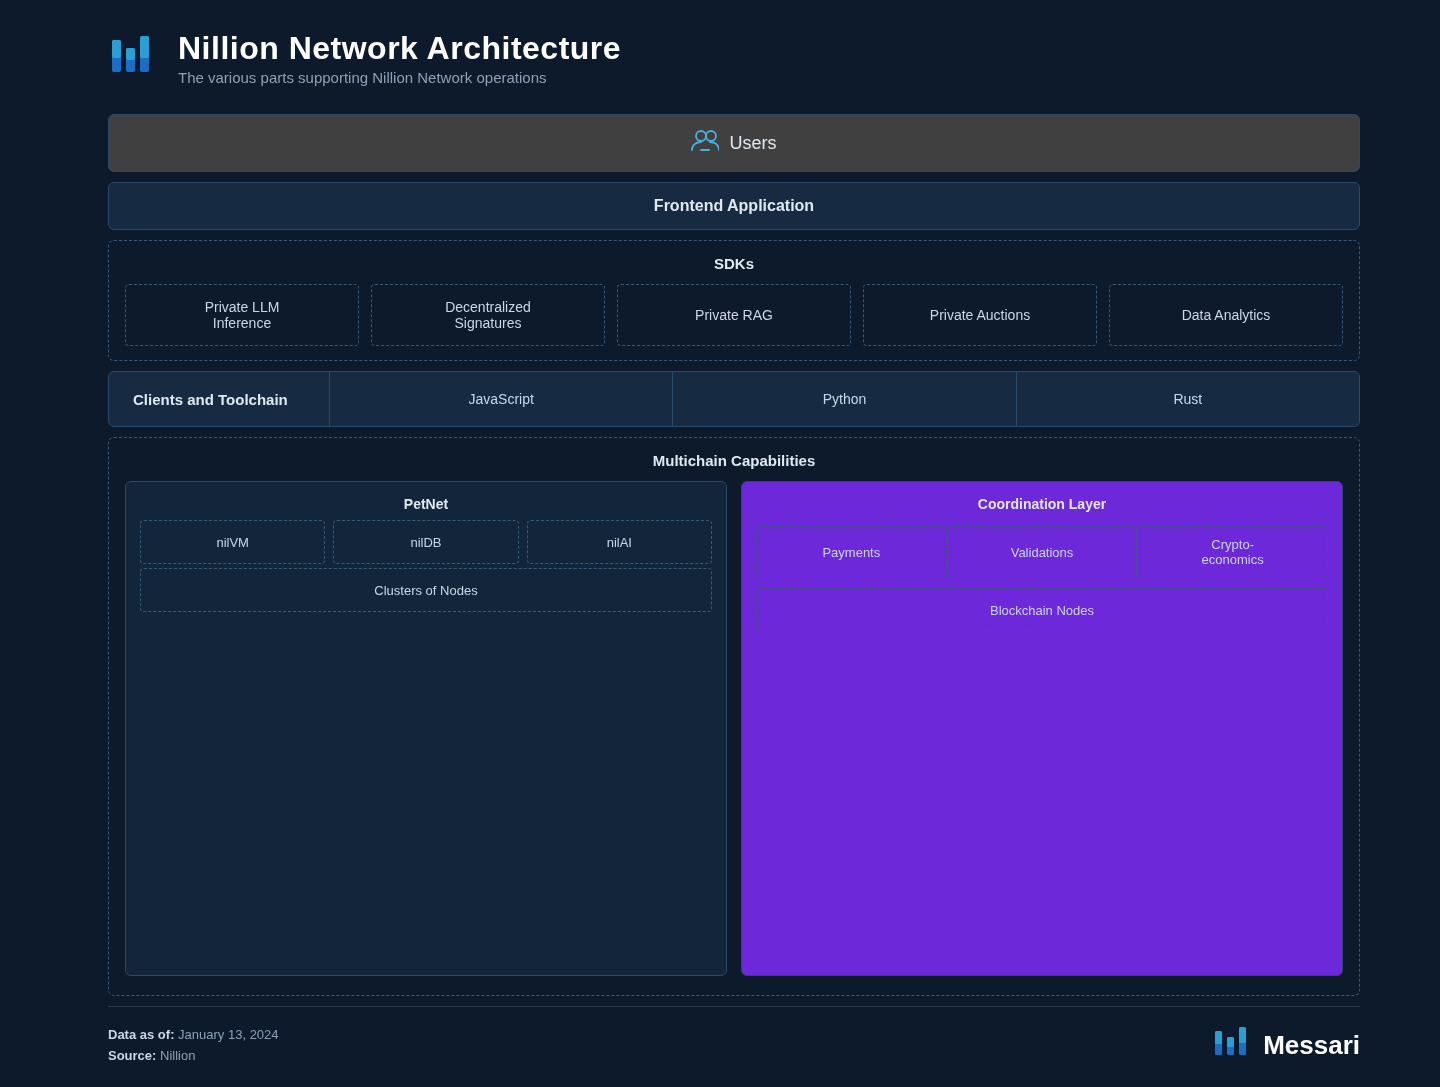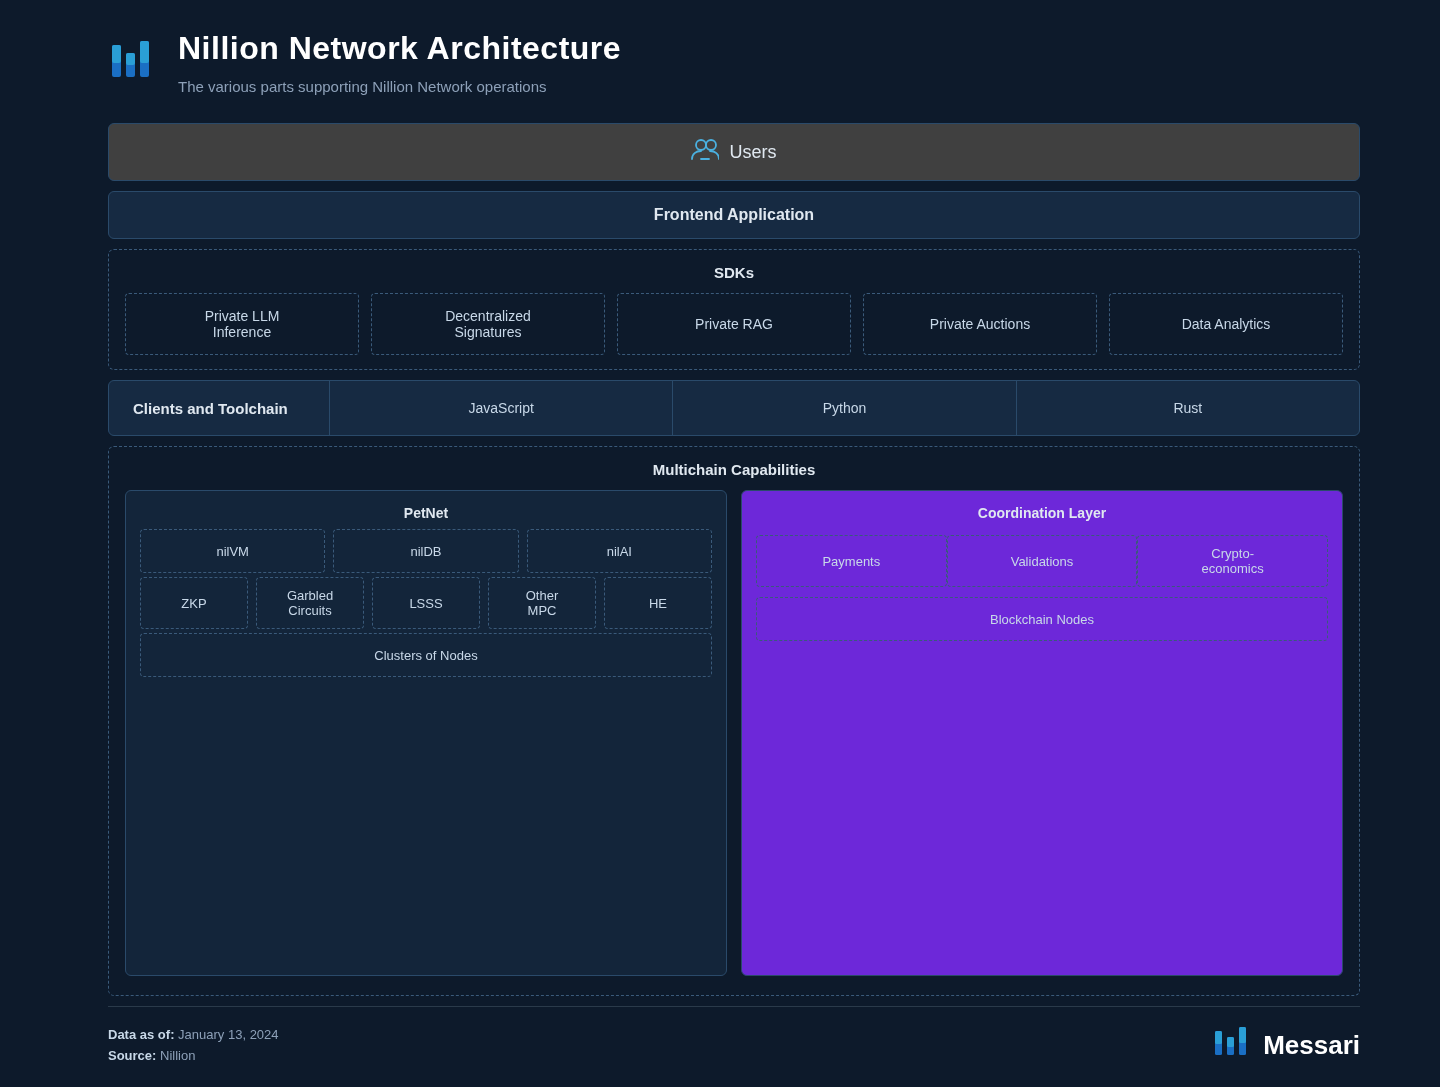--- a/index.html
+++ b/index.html
@@ -33,21 +33,21 @@
     }
     .header-text h1 {
       font-size: 32px;
       font-weight: bold;
       color: #ffffff;
       letter-spacing: 0.5px;
     }
     .header-text p {
       font-size: 15px;
       color: #8da0b8;
-      margin-top: 11px;
+      margin-top: 2px;
     }
 
     
     .diagram {
       display: flex;
       flex-direction: column;
       gap: 10px;
       flex: 1;
     }
 
@@ -363,27 +363,20 @@
       <div class="multichain-title">Multichain Capabilities</div>
       <div class="multichain-content">
 
         <div class="petnet-box">
           <div class="petnet-title">PetNet</div>
           <div class="petnet-row">
             <div class="petnet-item">nilVM</div>
             <div class="petnet-item">nilDB</div>
             <div class="petnet-item">nilAI</div>
           </div>
-          <div class="petnet-row">
-            <div class="petnet-item">ZKP</div>
-            <div class="petnet-item">Garbled<br>Circuits</div>
-            <div class="petnet-item">LSSS</div>
-            <div class="petnet-item">Other<br>MPC</div>
-            <div class="petnet-item">HE</div>
-          </div>
           <div class="petnet-clusters">Clusters of Nodes</div>
         </div>
 
         <div class="coordination-box">
           <div class="coordination-title">Coordination Layer</div>
           <div class="coord-row">
             <div class="coord-item">Payments</div>
             <div class="coord-item">Validations</div>
             <div class="coord-item">Crypto-<br>economics</div>
           </div>

